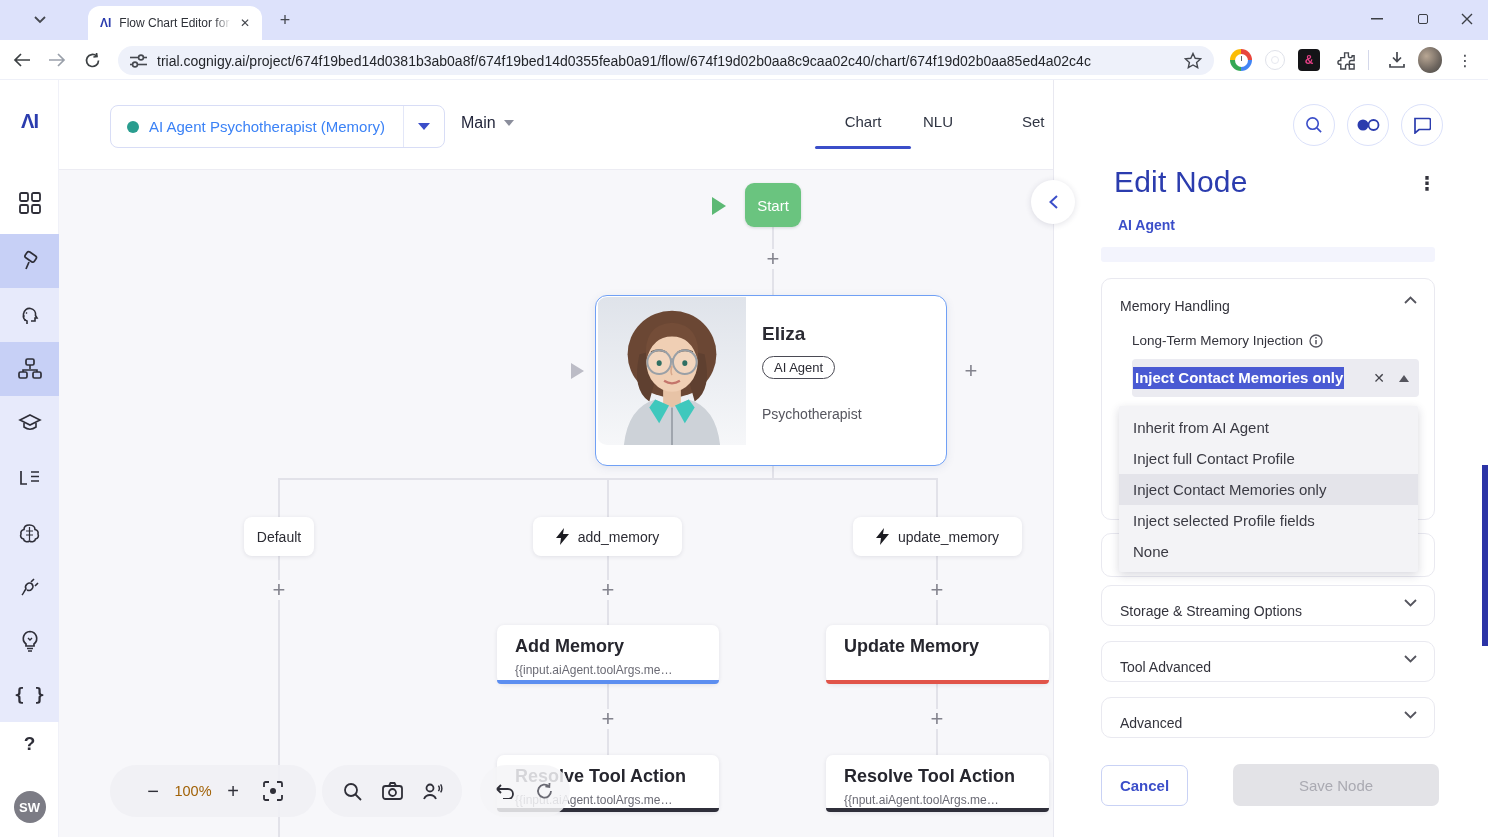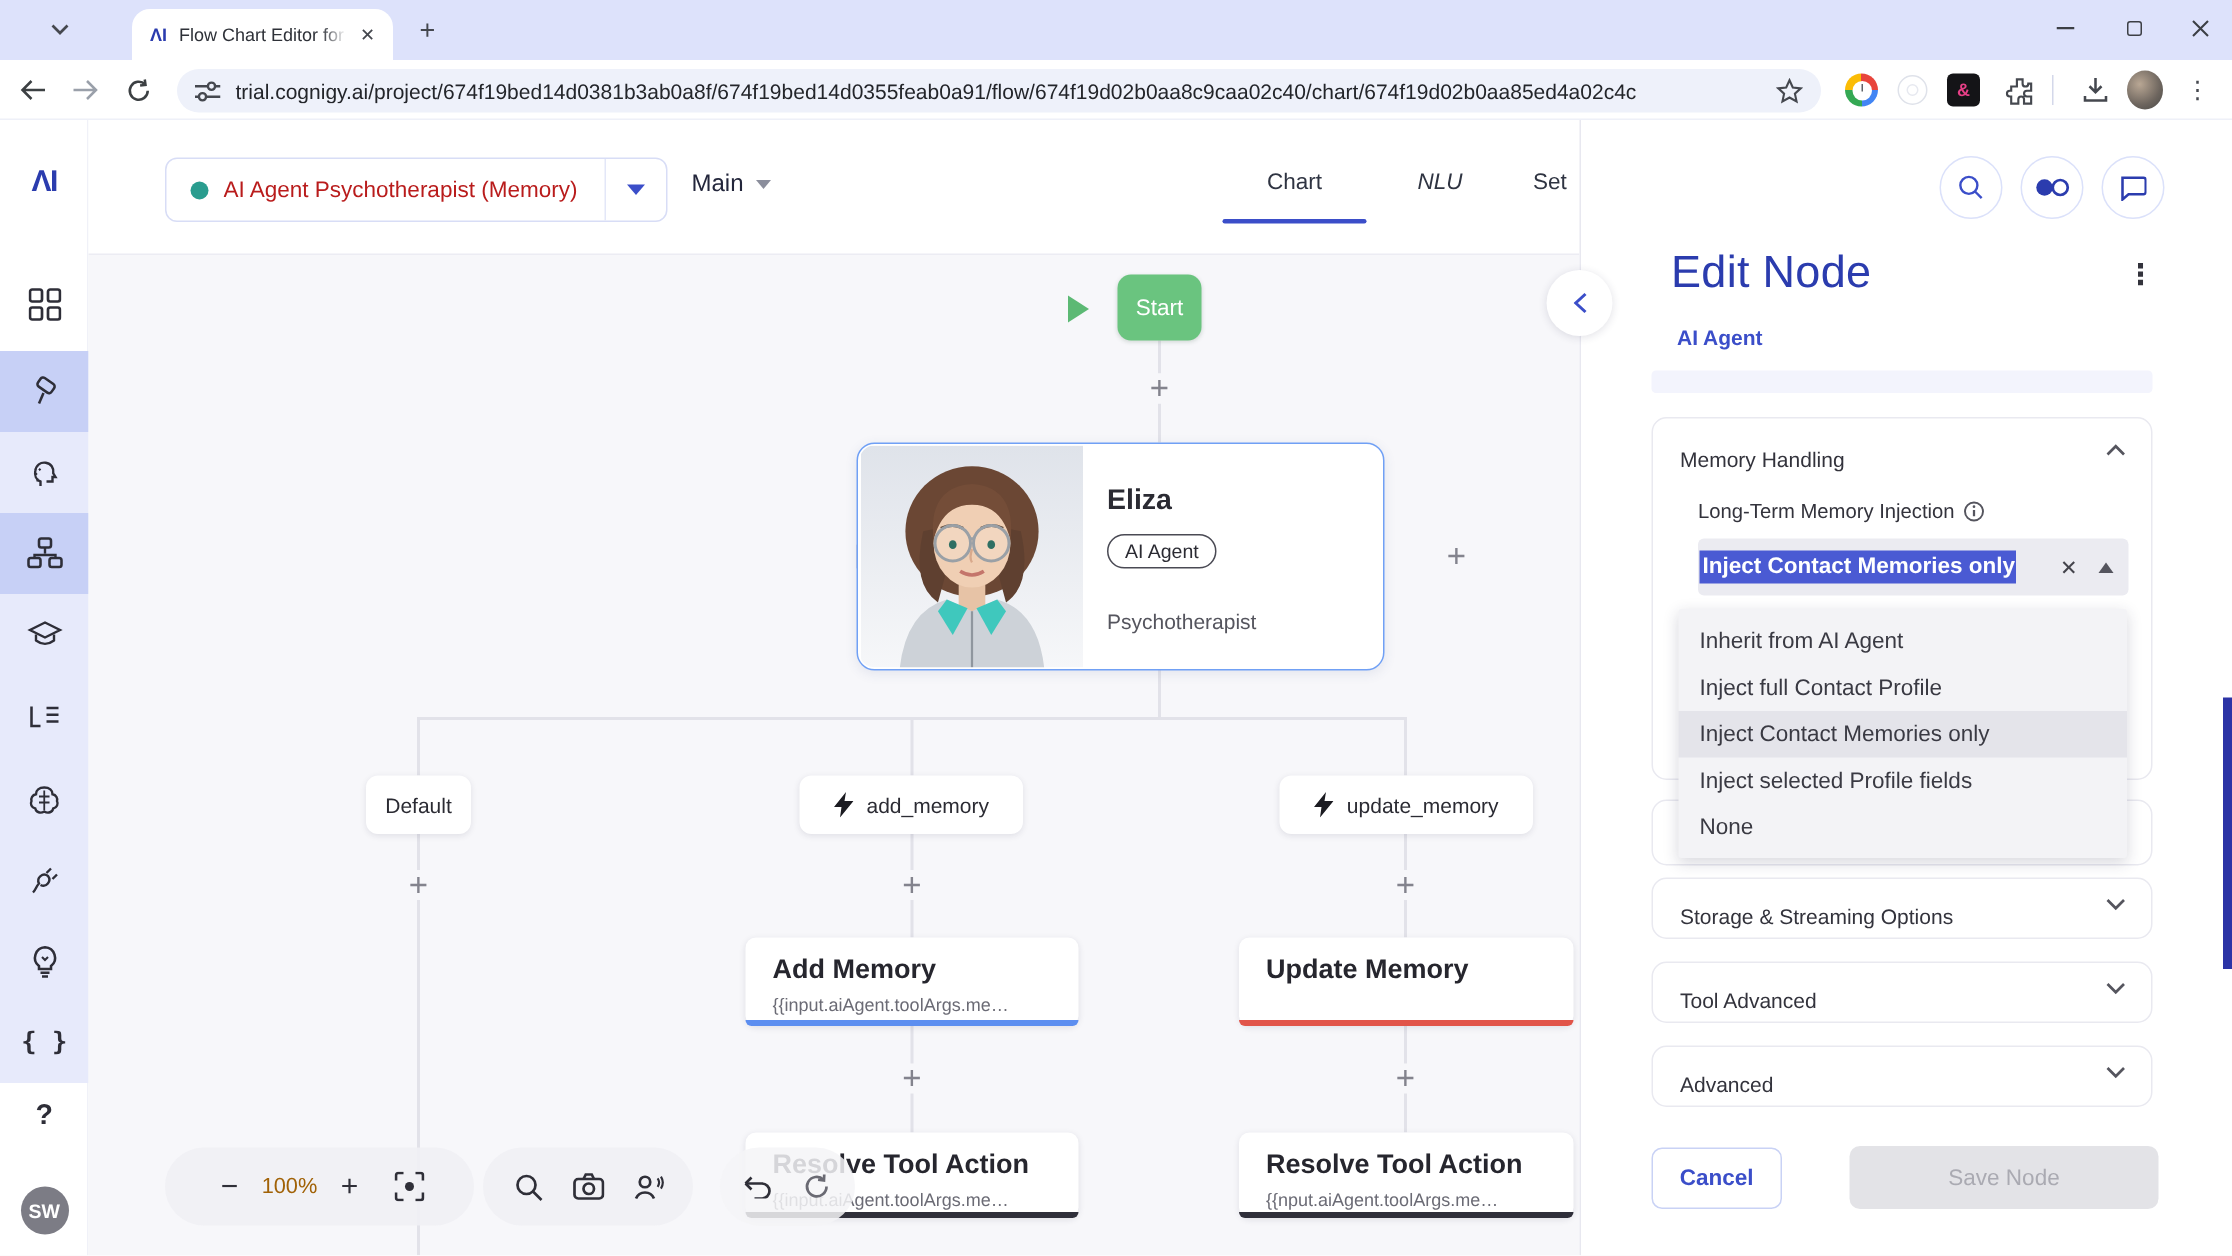--- a/index.html
+++ b/index.html
@@ -40,39 +40,39 @@
   .side-item { position:absolute; left:0; width:59px; height:54px; display:flex; align-items:center; justify-content:center; color:#3c3c46; }
   .side-item.sel { background:#c7d0f6; }
   .side-braces { font-family:"DejaVu Sans Mono","Liberation Mono",monospace; font-size:17px; font-weight:700; color:#2e2e38; }
   .side-help { font-size:19px; font-weight:700; color:#2e2e38; }
   .side-avatar { width:32px; height:32px; border-radius:50%; background:#7c7c85; color:#ffffff; font-size:13px; font-weight:700; display:flex; align-items:center; justify-content:center; }
 
   
   .topbar { position:absolute; left:59px; top:80px; width:994px; height:90px; background:#ffffff; border-bottom:1px solid #ececf3; overflow:hidden; }
   .flow-select { position:absolute; left:51px; top:25px; width:335px; height:43px; border:1px solid #d8ddf6; border-radius:8px; display:flex; align-items:center; background:#fff; }
   .flow-dot { width:12px; height:12px; border-radius:50%; background:#2a9d8f; margin:0 10px 0 16px; flex:0 0 auto; }
-  .flow-label { font-size:15px; color:#b91c1c; white-space:nowrap; overflow:hidden; flex:1; }
+  .flow-label { font-size:15px; color:#3b82f6; white-space:nowrap; overflow:hidden; flex:1; }
   .flow-caret { width:41px; height:100%; border-left:1px solid #e3e7f8; display:flex; align-items:center; justify-content:center; }
   .caret-down-blue { width:0; height:0; border-left:6px solid transparent; border-right:6px solid transparent; border-top:7px solid #3b4ec9; }
   .branch-select { position:absolute; left:402px; top:34px; display:flex; align-items:center; gap:8px; }
   .branch-label { font-size:16px; color:#23263b; }
   .caret-down-gray { width:0; height:0; border-left:5px solid transparent; border-right:5px solid transparent; border-top:6px solid #8b8e9c; }
   .main-tab { position:absolute; top:33px; font-size:15px; color:#2f3442; text-align:center; }
   .tab-underline { position:absolute; top:66px; height:3px; background:#3b4ec9; border-radius:2px; }
 
   
   .canvas { position:absolute; left:59px; top:170px; width:994px; height:667px; background:#f7f7fa; overflow:hidden; }
   .vline { position:absolute; width:1.5px; background:#e2e2e9; }
   .hline { position:absolute; height:1.5px; background:#e2e2e9; }
   .plus { position:absolute; width:20px; height:20px; color:#83838d; font-size:22px; font-weight:300; line-height:20px; text-align:center; background:#f7f7fa; }
   .start-btn { position:absolute; left:686px; top:13px; width:56px; height:44px; background:#6ac47f; border-radius:9px; color:#ffffff; font-size:15px; display:flex; align-items:center; justify-content:center; box-shadow:0 1px 3px rgba(40,80,50,.18); }
   .play-green { position:absolute; left:653px; top:27px; width:0; height:0; border-top:9px solid transparent; border-bottom:9px solid transparent; border-left:14px solid #5cb974; }
   .play-gray { position:absolute; left:512px; top:193px; width:0; height:0; border-top:8px solid transparent; border-bottom:8px solid transparent; border-left:13px solid #bcbcc6; }
 
-  .agent-node { position:absolute; left:512px; top:125px; width:352px; height:152px; background:#ffffff; border:1.5px solid #70a0f5; border-radius:12px; box-shadow:0 2px 8px rgba(60,80,140,.10); }
+  .agent-node { position:absolute; left:536px; top:125px; width:352px; height:171px; background:#ffffff; border:1.5px solid #70a0f5; border-radius:12px; box-shadow:0 2px 8px rgba(60,80,140,.10); }
   .agent-avatar { position:absolute; left:1px; top:1px; width:150px; height:148px; border-radius:10px 0 0 10px; overflow:hidden; }
   .agent-name { position:absolute; left:166px; top:27px; font-size:19px; font-weight:700; color:#2b2b33; }
   .agent-badge { position:absolute; left:166px; top:60px; font-size:13px; color:#2b2b33; border:1px solid #4a4a54; border-radius:13px; padding:3px 11px; }
   .agent-role { position:absolute; left:166px; top:110px; font-size:14px; color:#55555e; }
 
   .branch-card { position:absolute; top:347px; height:39px; background:#ffffff; border-radius:8px; box-shadow:0 1px 4px rgba(30,30,60,.10); display:flex; align-items:center; justify-content:center; gap:9px; font-size:14px; color:#2b2b33; }
   .action-card { position:absolute; background:#ffffff; border-radius:7px; box-shadow:0 1px 4px rgba(30,30,60,.10); padding:11px 0 0 18px; }
   .action-title { font-size:18px; font-weight:700; color:#26262e; }
   .action-sub { font-size:12px; color:#6b6b75; margin-top:6px; white-space:nowrap; overflow:hidden; }
   .accent { position:absolute; left:0; bottom:0; width:100%; height:4px; border-radius:0 0 7px 7px; }
@@ -293,21 +293,21 @@
       <span class="flow-caret">
           <span class="caret-down-blue"></span>
         </span>
     </div>
     <div class="branch-select">
       <span class="branch-label">Main</span>
       <span class="caret-down-gray"></span>
     </div>
     <div class="main-tab" style="left:756px;width:96px;">Chart</div>
     <div class="tab-underline" style="left:756px;width:96px;"></div>
-    <div class="main-tab" style="left:866px;width:70px;font-style:italic;">NLU</div>
+    <div class="main-tab" style="left:844px;width:70px;">NLU</div>
     <div class="main-tab" style="left:963px;width:60px;text-align:left;">Set</div>
   </div>
 
   <div class="canvas">
 
     <div class="vline" style="left:713px;top:57px;height:22px;"></div>
     <div class="vline" style="left:713px;top:99px;height:26px;"></div>
     <div class="vline" style="left:713px;top:276px;height:32px;"></div>
     <div class="hline" style="left:220px;top:308px;width:658px;"></div>
     <div class="vline" style="left:219px;top:308px;height:39px;"></div>

